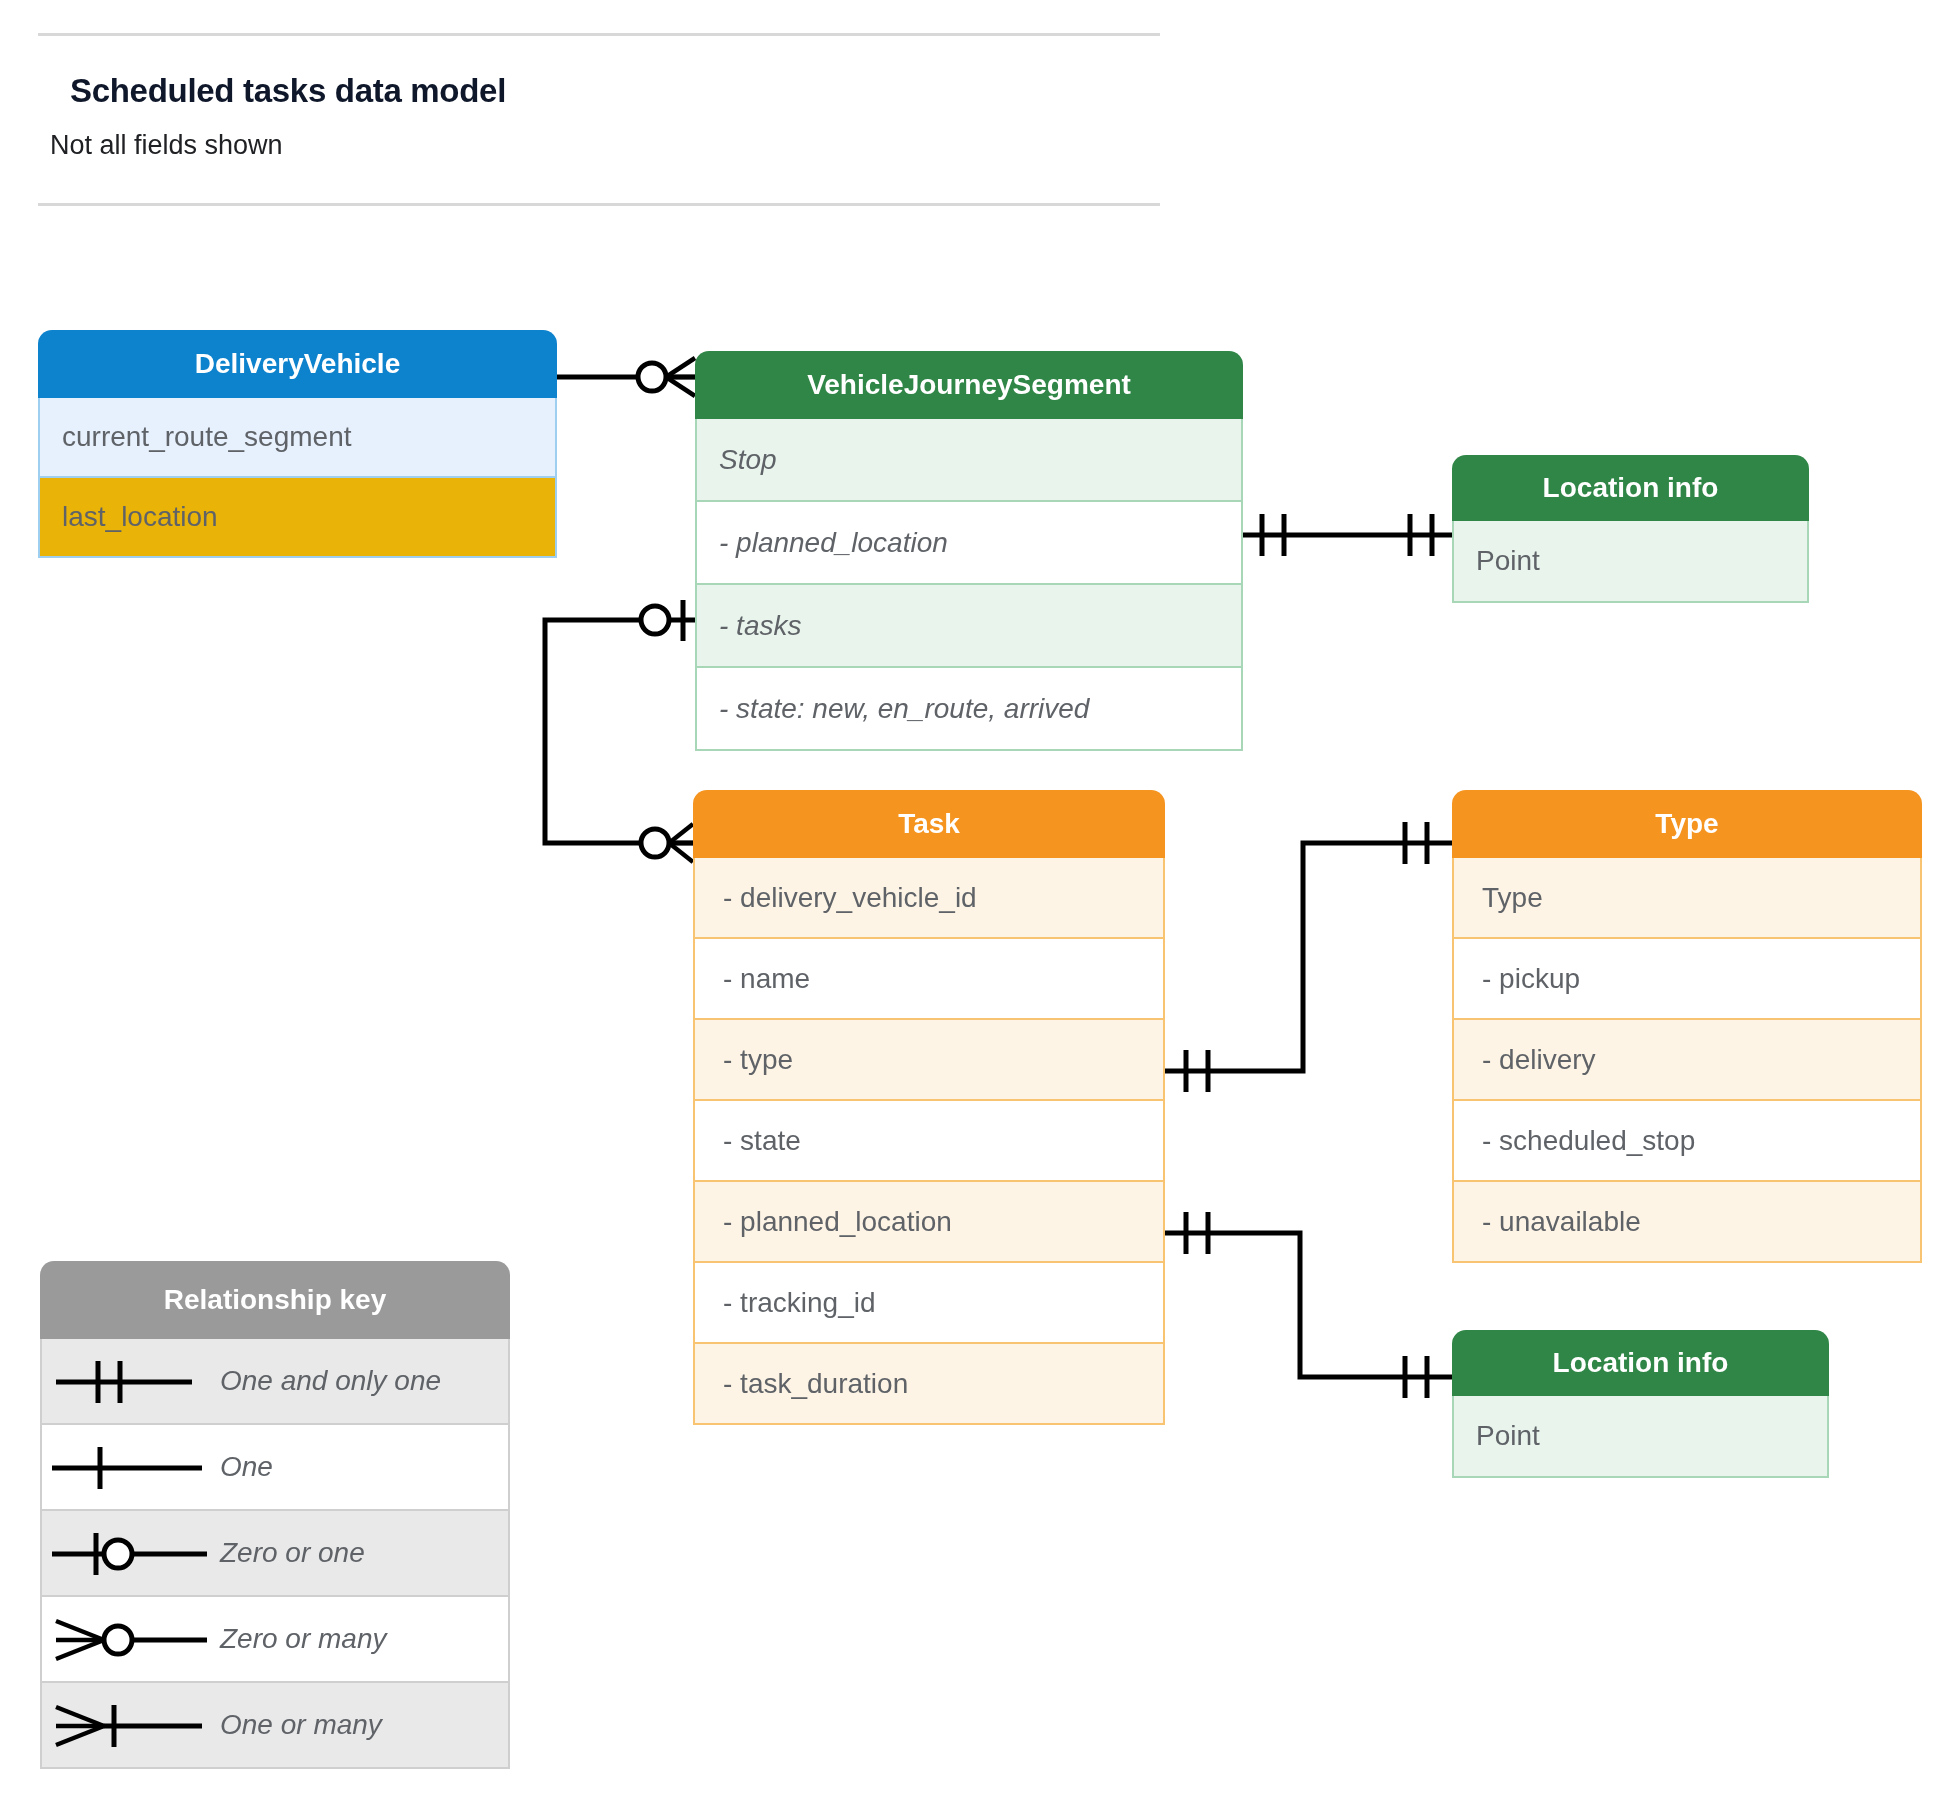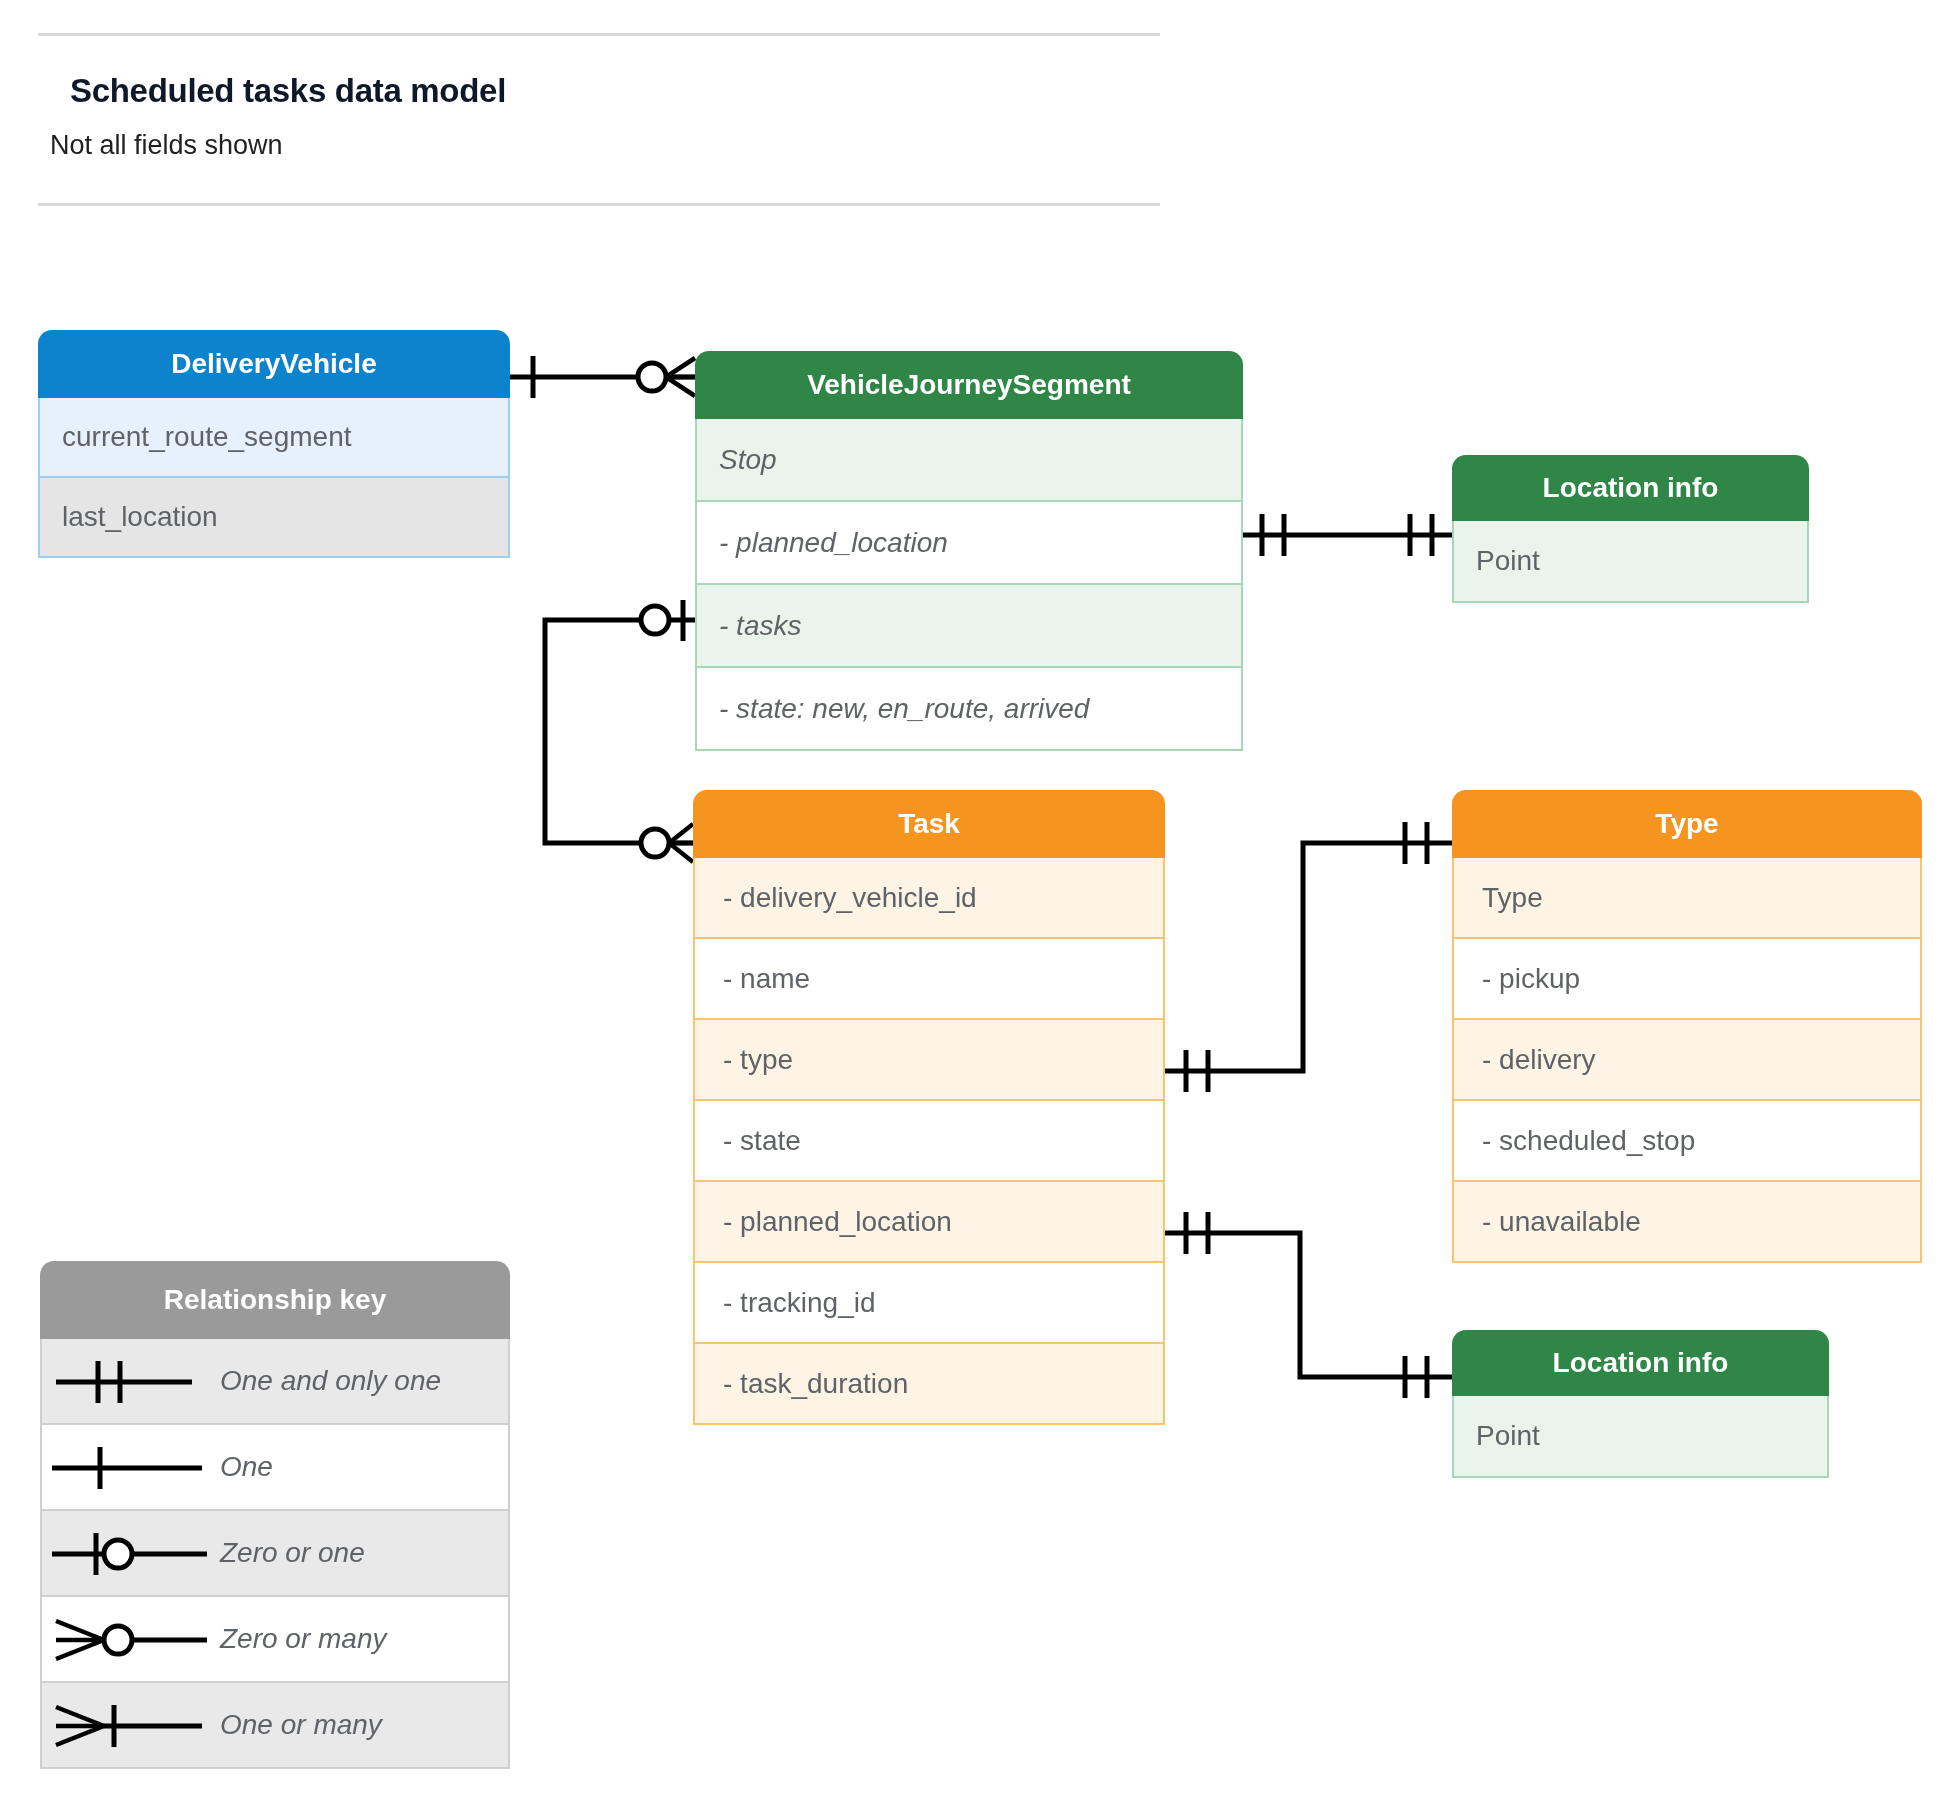--- a/index.html
+++ b/index.html
@@ -79,42 +79,42 @@
     border-right-width: 2px;
     border-bottom-width: 2px;
     border-top-width: 0;
     border-style: solid;
   }
 
   
   .t-blue .ent-head { background: #0d82cd; }
   .t-blue .ent-row { border-color: #9fcff0; }
   .t-blue .ent-row.alt { background: #e7f1fd; }
-  .t-blue .ent-row.plain { background: #e5e5e5; }
+  .t-blue .ent-row.plain { background: #eab308; }
 
   
   .t-green .ent-head { background: #2f8647; }
   .t-green .ent-row { border-color: #a8d7b7; }
   .t-green .ent-row.alt { background: #e8f4ec; }
   .t-green .ent-row.plain { background: #ffffff; }
 
   
   .t-orange .ent-head { background: #f5941f; }
   .t-orange .ent-row { border-color: #f9c472; padding-left: 28px; }
   .t-orange .ent-row.alt { background: #fdf4e5; }
   .t-orange .ent-row.plain { background: #ffffff; }
 
   
   .t-gray .ent-head { background: #9a9a9a; }
   .t-gray .ent-row { border-color: #cfcfcf; }
   .t-gray .ent-row.alt { background: #e9e9e9; }
   .t-gray .ent-row.plain { background: #ffffff; }
 
   
-  #ent-delivery-vehicle { left: 38px; top: 330px; width: 472px; }
+  #ent-delivery-vehicle { left: 38px; top: 330px; width: 519px; }
   #ent-delivery-vehicle .ent-head { height: 68px; }
   #ent-delivery-vehicle .ent-row { height: 80px; }
 
   #ent-vehicle-journey-segment { left: 695px; top: 330px; width: 548px; }
   #ent-vehicle-journey-segment .ent-head { height: 68px; margin-top: 21px; }
   #ent-vehicle-journey-segment .ent-row { height: 83px; font-style: italic; }
 
   #ent-location-info-top { left: 1452px; top: 455px; width: 357px; }
   #ent-location-info-top .ent-head { height: 66px; }
   #ent-location-info-top .ent-row { height: 82px; }

